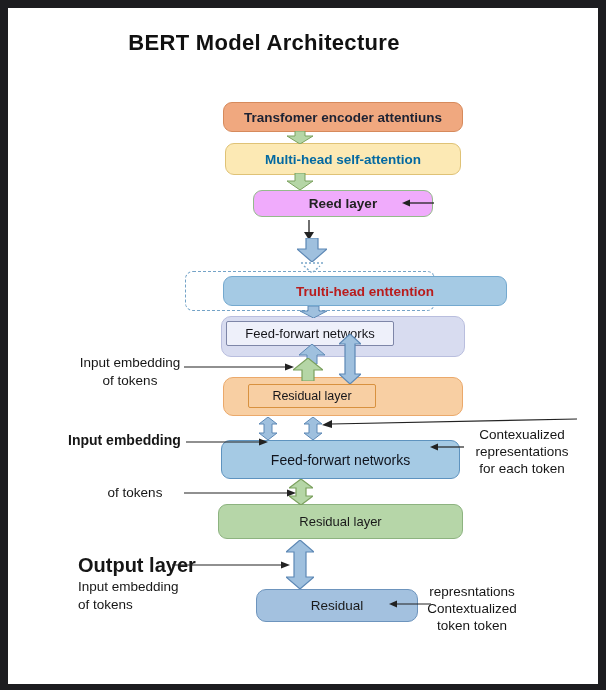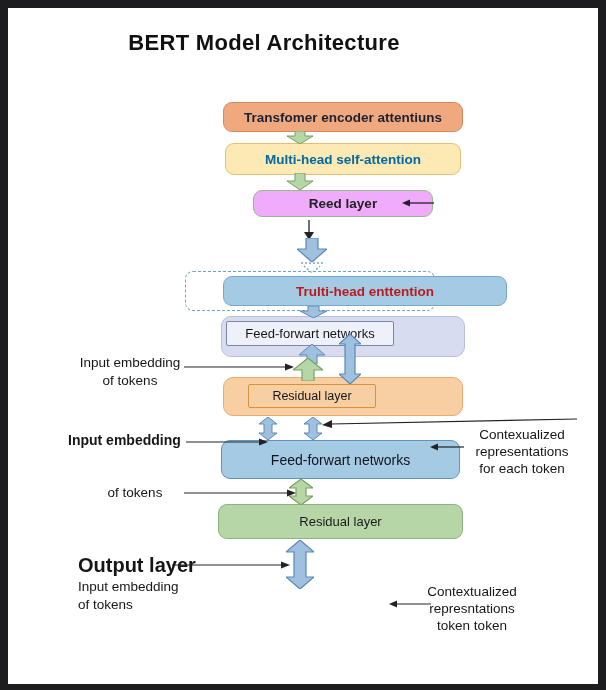--- a/index.html
+++ b/index.html
@@ -54,20 +54,21 @@
   <div class="box b4">Trulti-head enttention</div>
 
   <div class="box b5"></div>
   <div class="b5i">Feed-forwart networks</div>
 
   <div class="box b6"></div>
   <div class="b6i">Residual layer</div>
 
   <div class="box b7">Feed-forwart networks</div>
   <div class="box b8">Residual layer</div>
+  <div class="box b9">Residual</div>
 
 
   <div class="lbl center" style="left:72px;top:354px;width:116px;">
     <div>Input embedding</div>
     <div>of tokens</div>
   </div>
 
   <div class="lbl bold" style="left:68px;top:431px;width:115px;font-size:14px;">Input embedding</div>
 
   <div class="lbl center" style="left:468px;top:426px;width:108px;line-height:17px;">
@@ -81,22 +82,22 @@
   </div>
 
   <div class="lbl bold" style="left:78px;top:556px;font-size:20px;">Output layer</div>
 
   <div class="lbl" style="left:78px;top:578px;">
     <div>Input embedding</div>
     <div>of tokens</div>
   </div>
 
   <div class="lbl center" style="left:418px;top:583px;width:108px;line-height:17px;">
+    <div>represntations</div>
     <div>Contextualized</div>
-    <div>represntations</div>
     <div>token token</div>
   </div>
 
   <div class="arrow" style="left:287px;top:131px;">
     <svg width="26" height="13">
         <path d="M8,0 L18,0 L18,5 L26,5 L13,13 L0,5 L8,5 Z" fill="#b5d6a6" stroke="#7ba15e" stroke-width="1"></path>
       </svg>
   </div>
   <div class="arrow" style="left:287px;top:173px;">
     <svg width="26" height="17">

